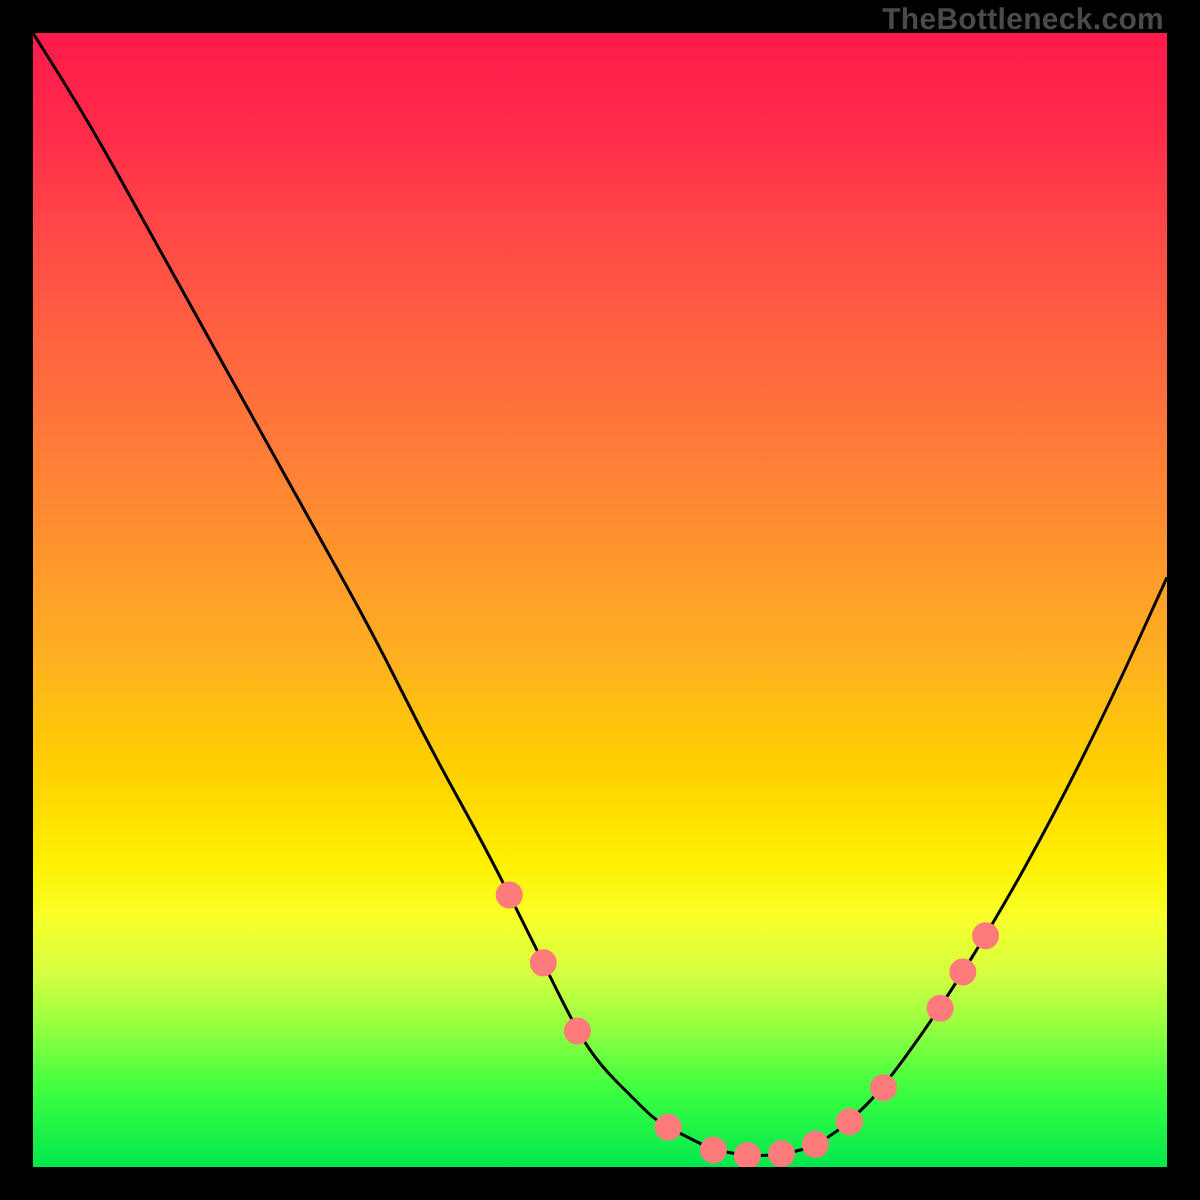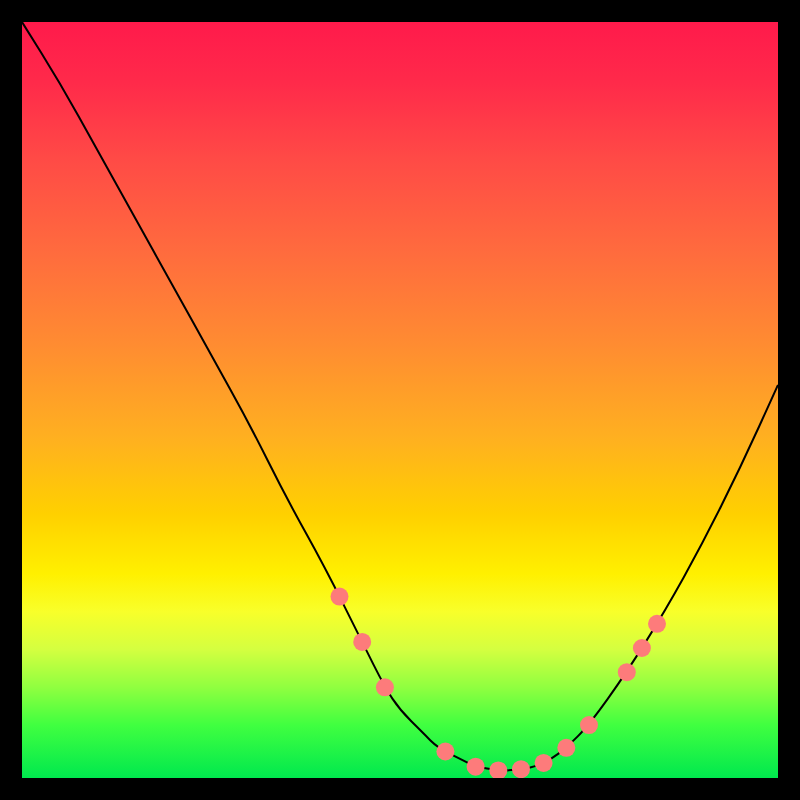--- a/index.html
+++ b/index.html
@@ -76,13 +76,14 @@
           <circle cx="499.0" cy="747.2" r="9" fill="#fd7b7b" stroke="#000000" stroke-width="0"></circle>
           <circle cx="521.6" cy="740.9" r="9" fill="#fd7b7b" stroke="#000000" stroke-width="0"></circle>
           <circle cx="544.3" cy="725.8" r="9" fill="#fd7b7b" stroke="#000000" stroke-width="0"></circle>
           <circle cx="567.0" cy="703.1" r="9" fill="#fd7b7b" stroke="#000000" stroke-width="0"></circle>
           <circle cx="604.8" cy="650.2" r="9" fill="#fd7b7b" stroke="#000000" stroke-width="0"></circle>
           <circle cx="619.9" cy="626.0" r="9" fill="#fd7b7b" stroke="#000000" stroke-width="0"></circle>
           <circle cx="635.0" cy="601.8" r="9" fill="#fd7b7b" stroke="#000000" stroke-width="0"></circle>
         </g>
     </svg>
   </div>
+  <div class="attribution">TheBottleneck.com</div>
 </div>
 
 </body></html>

